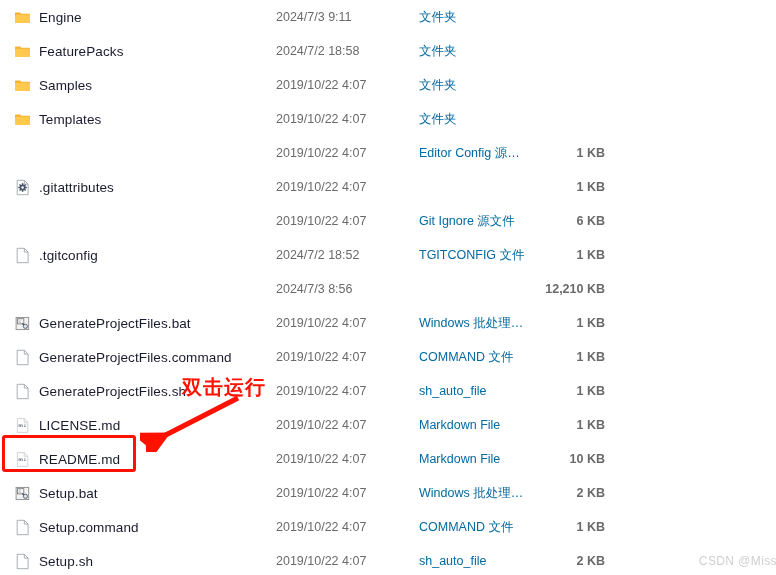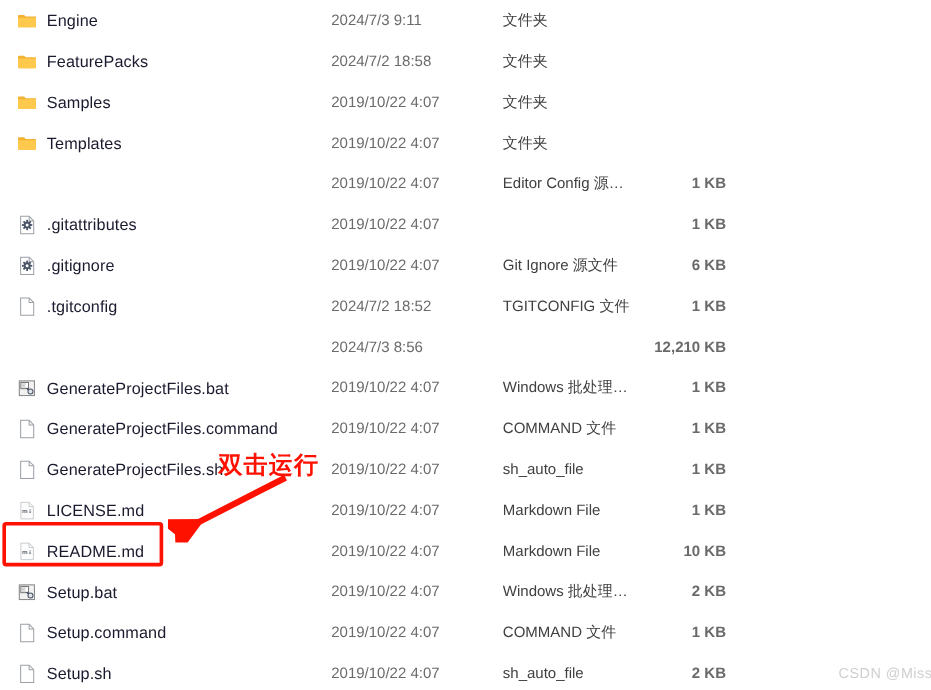--- a/index.html
+++ b/index.html
@@ -61,21 +61,21 @@
   }
 
   .cell-type {
     position: absolute;
     left: 419px;
     top: 0;
     height: 34px;
     display: flex;
     align-items: center;
     font-size: 12.5px;
-    color: #404040;
+    color: #0369a1;
     white-space: nowrap;
   }
 
   .cell-size {
     position: absolute;
     left: 480px;
     width: 125px;
     top: 0;
     height: 34px;
     display: flex;
@@ -227,37 +227,20 @@
             </g>
             <circle cx="8.6" cy="8.5" r="1.25" fill="#ffffff"></circle>
           </svg>
         </span>
         <span class="name-text">.gitattributes</span>
       </div>
       <div class="cell-date">2019/10/22 4:07</div>
       <div class="cell-size">1 KB</div>
     </div>
     <div class="row">
-      <div class="cell-name">
-        <span class="icon-wrap">
-          <svg class="icon" viewBox="0 0 17 17" xmlns="http://www.w3.org/2000/svg">
-            <path d="M3.2 1.3 H10.3 L14.1 5.1 V15.7 H3.2 Z" fill="#ffffff" stroke="#9aa0a6" stroke-width="0.85"></path>
-            <path d="M10.3 1.3 V5.1 H14.1" fill="none" stroke="#9aa0a6" stroke-width="0.85"></path>
-            <g fill="#4a5568" transform="translate(8.6,8.5)">
-              <circle cx="0" cy="0" r="2.9"></circle>
-              <rect x="-0.75" y="-4.3" width="1.5" height="8.6"></rect>
-              <rect x="-4.3" y="-0.75" width="8.6" height="1.5"></rect>
-              <rect x="-0.75" y="-4.3" width="1.5" height="8.6" transform="rotate(45)"></rect>
-              <rect x="-4.3" y="-0.75" width="8.6" height="1.5" transform="rotate(45)"></rect>
-            </g>
-            <circle cx="8.6" cy="8.5" r="1.25" fill="#ffffff"></circle>
-          </svg>
-        </span>
-        <span class="name-text">.gitignore</span>
-      </div>
       <div class="cell-date">2019/10/22 4:07</div>
       <div class="cell-type">Git Ignore 源文件</div>
       <div class="cell-size">6 KB</div>
     </div>
     <div class="row">
       <div class="cell-name">
         <span class="icon-wrap">
           <svg class="icon" viewBox="0 0 17 17" xmlns="http://www.w3.org/2000/svg">
             <path d="M3.2 1.3 H10.3 L14.1 5.1 V15.7 H3.2 Z" fill="#ffffff" stroke="#9aa0a6" stroke-width="0.85"></path>
             <path d="M10.3 1.3 V5.1 H14.1" fill="none" stroke="#9aa0a6" stroke-width="0.85"></path>

